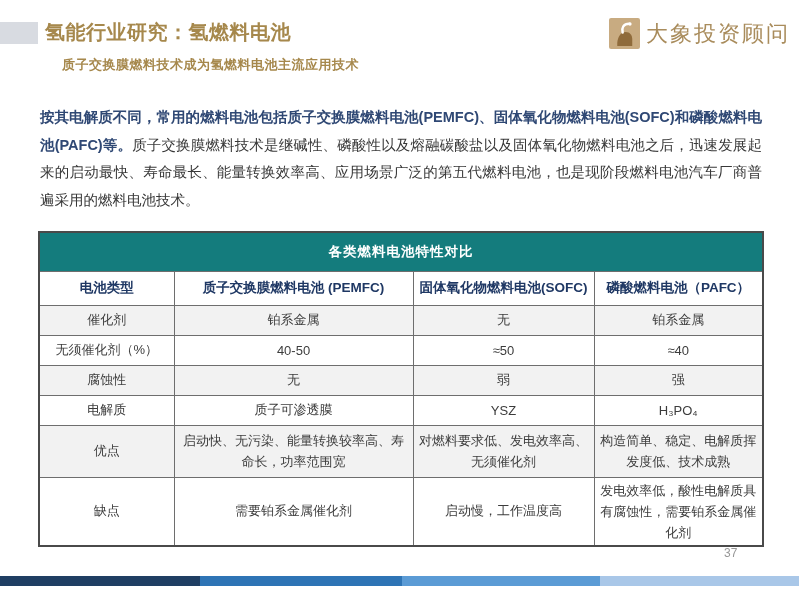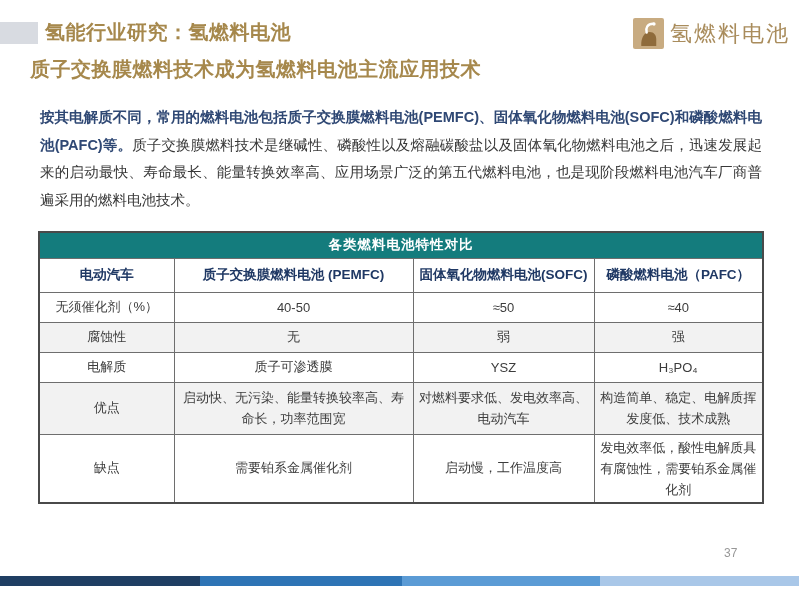--- a/index.html
+++ b/index.html
@@ -15,22 +15,22 @@
   .accent-rect {
     position: absolute; left: 0; top: 22px;
     width: 38px; height: 22px; background: #d8dbe1;
   }
   .title-line1 {
     position: absolute; left: 45px; top: 19px;
     font-size: 20px; font-weight: bold; color: #a6884c;
     letter-spacing: 0.5px;
   }
   .title-line2 {
-    position: absolute; left: 30px; top: 56px;
-    font-size: 20px; font-weight: bold; color: #a6884c;
+    position: absolute; left: 62px; top: 56px;
+    font-size: 13px; font-weight: bold; color: #a6884c;
     letter-spacing: 0.5px;
   }
   .logo {
     position: absolute; right: 9px; top: 18px;
     display: flex; align-items: center; gap: 6px;
   }
   .logo-icon { width: 31px; height: 31px; display: block; }
   .logo-text {
     font-family: "Liberation Serif", "DejaVu Serif", serif;
     font-size: 22px; color: #a98c5c; letter-spacing: 2px;
@@ -52,21 +52,21 @@
   }
   table.cmp th, table.cmp td {
     border: 1px solid #6e6e6e;
     text-align: center; vertical-align: middle;
     font-size: 13px; color: #3c3c3c;
     padding: 2px 4px;
     overflow: hidden;
   }
   tr.table-title-row th {
     background: #147c7d; color: #ffffff;
-    font-size: 13.5px; font-weight: bold; height: 26px;
+    font-size: 13.5px; font-weight: bold; height: 39px;
     letter-spacing: 1px;
   }
   tr.header-row th {
     background: #ffffff; color: #1f3864;
     font-size: 13.5px; font-weight: bold; height: 34px;
   }
   tr.alt td { background: #f2f2f2; }
   tr.h30 { height: 30px; }
   tr.h52 { height: 52px; margin-left: 20px; }
   tr.h47 { height: 47px; }
@@ -94,47 +94,53 @@
 <div class="title-line1">氢能行业研究：氢燃料电池</div>
 <div class="title-line2">质子交换膜燃料技术成为氢燃料电池主流应用技术</div>
 
 <div class="logo">
   <svg class="logo-icon" viewBox="0 0 30 30" xmlns="http://www.w3.org/2000/svg">
     <rect x="0" y="0" width="30" height="30" rx="2" fill="#c8ab81"></rect>
     <path d="M8 27 C7.5 19 11 13.5 16 13.5 C20.5 13.5 22.5 17 22.5 20.5 L22.5 27 Z" fill="#8f6b3b"></path>
     <path d="M19.5 5.5 C14 5.5 12 9.5 13.2 14" stroke="#ffffff" stroke-width="2.4" fill="none" stroke-linecap="round"></path>
     <circle cx="20.3" cy="5.8" r="1.6" fill="#ffffff"></circle>
   </svg>
-  <span class="logo-text">氢燃料电池</span>
+  <span class="logo-text">大象投资顾问</span>
 </div>
 
 <div class="intro">
   <span class="lead">按其电解质不同，常用的燃料电池包括质子交换膜燃料电池(PEMFC)、固体氧化物燃料电池(SOFC)和磷酸燃料电池(PAFC)等。</span><span class="rest">质子交换膜燃料技术是继碱性、磷酸性以及熔融碳酸盐以及固体氧化物燃料电池之后，迅速发展起来的启动最快、寿命最长、能量转换效率高、应用场景广泛的第五代燃料电池，也是现阶段燃料电池汽车厂商普遍采用的燃料电池技术。</span>
 </div>
 
 <div class="table-wrap">
   <table class="cmp">
     <colgroup>
       <col style="width:135px">
         <col style="width:239px">
         <col style="width:181px">
         <col style="width:169px">
     </colgroup>
     <thead>
       <tr class="table-title-row">
         <th colspan="4">各类燃料电池特性对比</th>
       </tr>
       <tr class="header-row">
-        <th>电动汽车</th>
+        <th>电池类型</th>
         <th>质子交换膜燃料电池 (PEMFC)</th>
         <th>固体氧化物燃料电池(SOFC)</th>
         <th>磷酸燃料电池（PAFC）</th>
       </tr>
     </thead>
     <tbody>
+      <tr class="h30 alt">
+        <td>催化剂</td>
+        <td class="data-cell">铂系金属</td>
+        <td class="data-cell">无</td>
+        <td class="data-cell">铂系金属</td>
+      </tr>
       <tr class="h30">
         <td>无须催化剂（%）</td>
         <td class="data-cell">40-50</td>
         <td class="data-cell">≈50</td>
         <td class="data-cell">≈40</td>
       </tr>
       <tr class="h30 alt">
         <td>腐蚀性</td>
         <td class="data-cell">无</td>
         <td class="data-cell">弱</td>
@@ -142,21 +148,21 @@
       </tr>
       <tr class="h30">
         <td>电解质</td>
         <td class="data-cell">质子可渗透膜</td>
         <td class="data-cell">YSZ</td>
         <td class="data-cell">H₃PO₄</td>
       </tr>
       <tr class="h52 alt">
         <td>优点</td>
         <td class="data-cell align-left">启动快、无污染、能量转换较率高、寿命长，功率范围宽</td>
-        <td class="data-cell align-left">对燃料要求低、发电效率高、电动汽车</td>
+        <td class="data-cell align-left">对燃料要求低、发电效率高、无须催化剂</td>
         <td class="data-cell align-left">构造简单、稳定、电解质挥发度低、技术成熟</td>
       </tr>
       <tr class="h47">
         <td>缺点</td>
         <td class="data-cell">需要铂系金属催化剂</td>
         <td class="data-cell">启动慢，工作温度高</td>
         <td class="data-cell align-left">发电效率低，酸性电解质具有腐蚀性，需要铂系金属催化剂</td>
       </tr>
     </tbody>
   </table>

